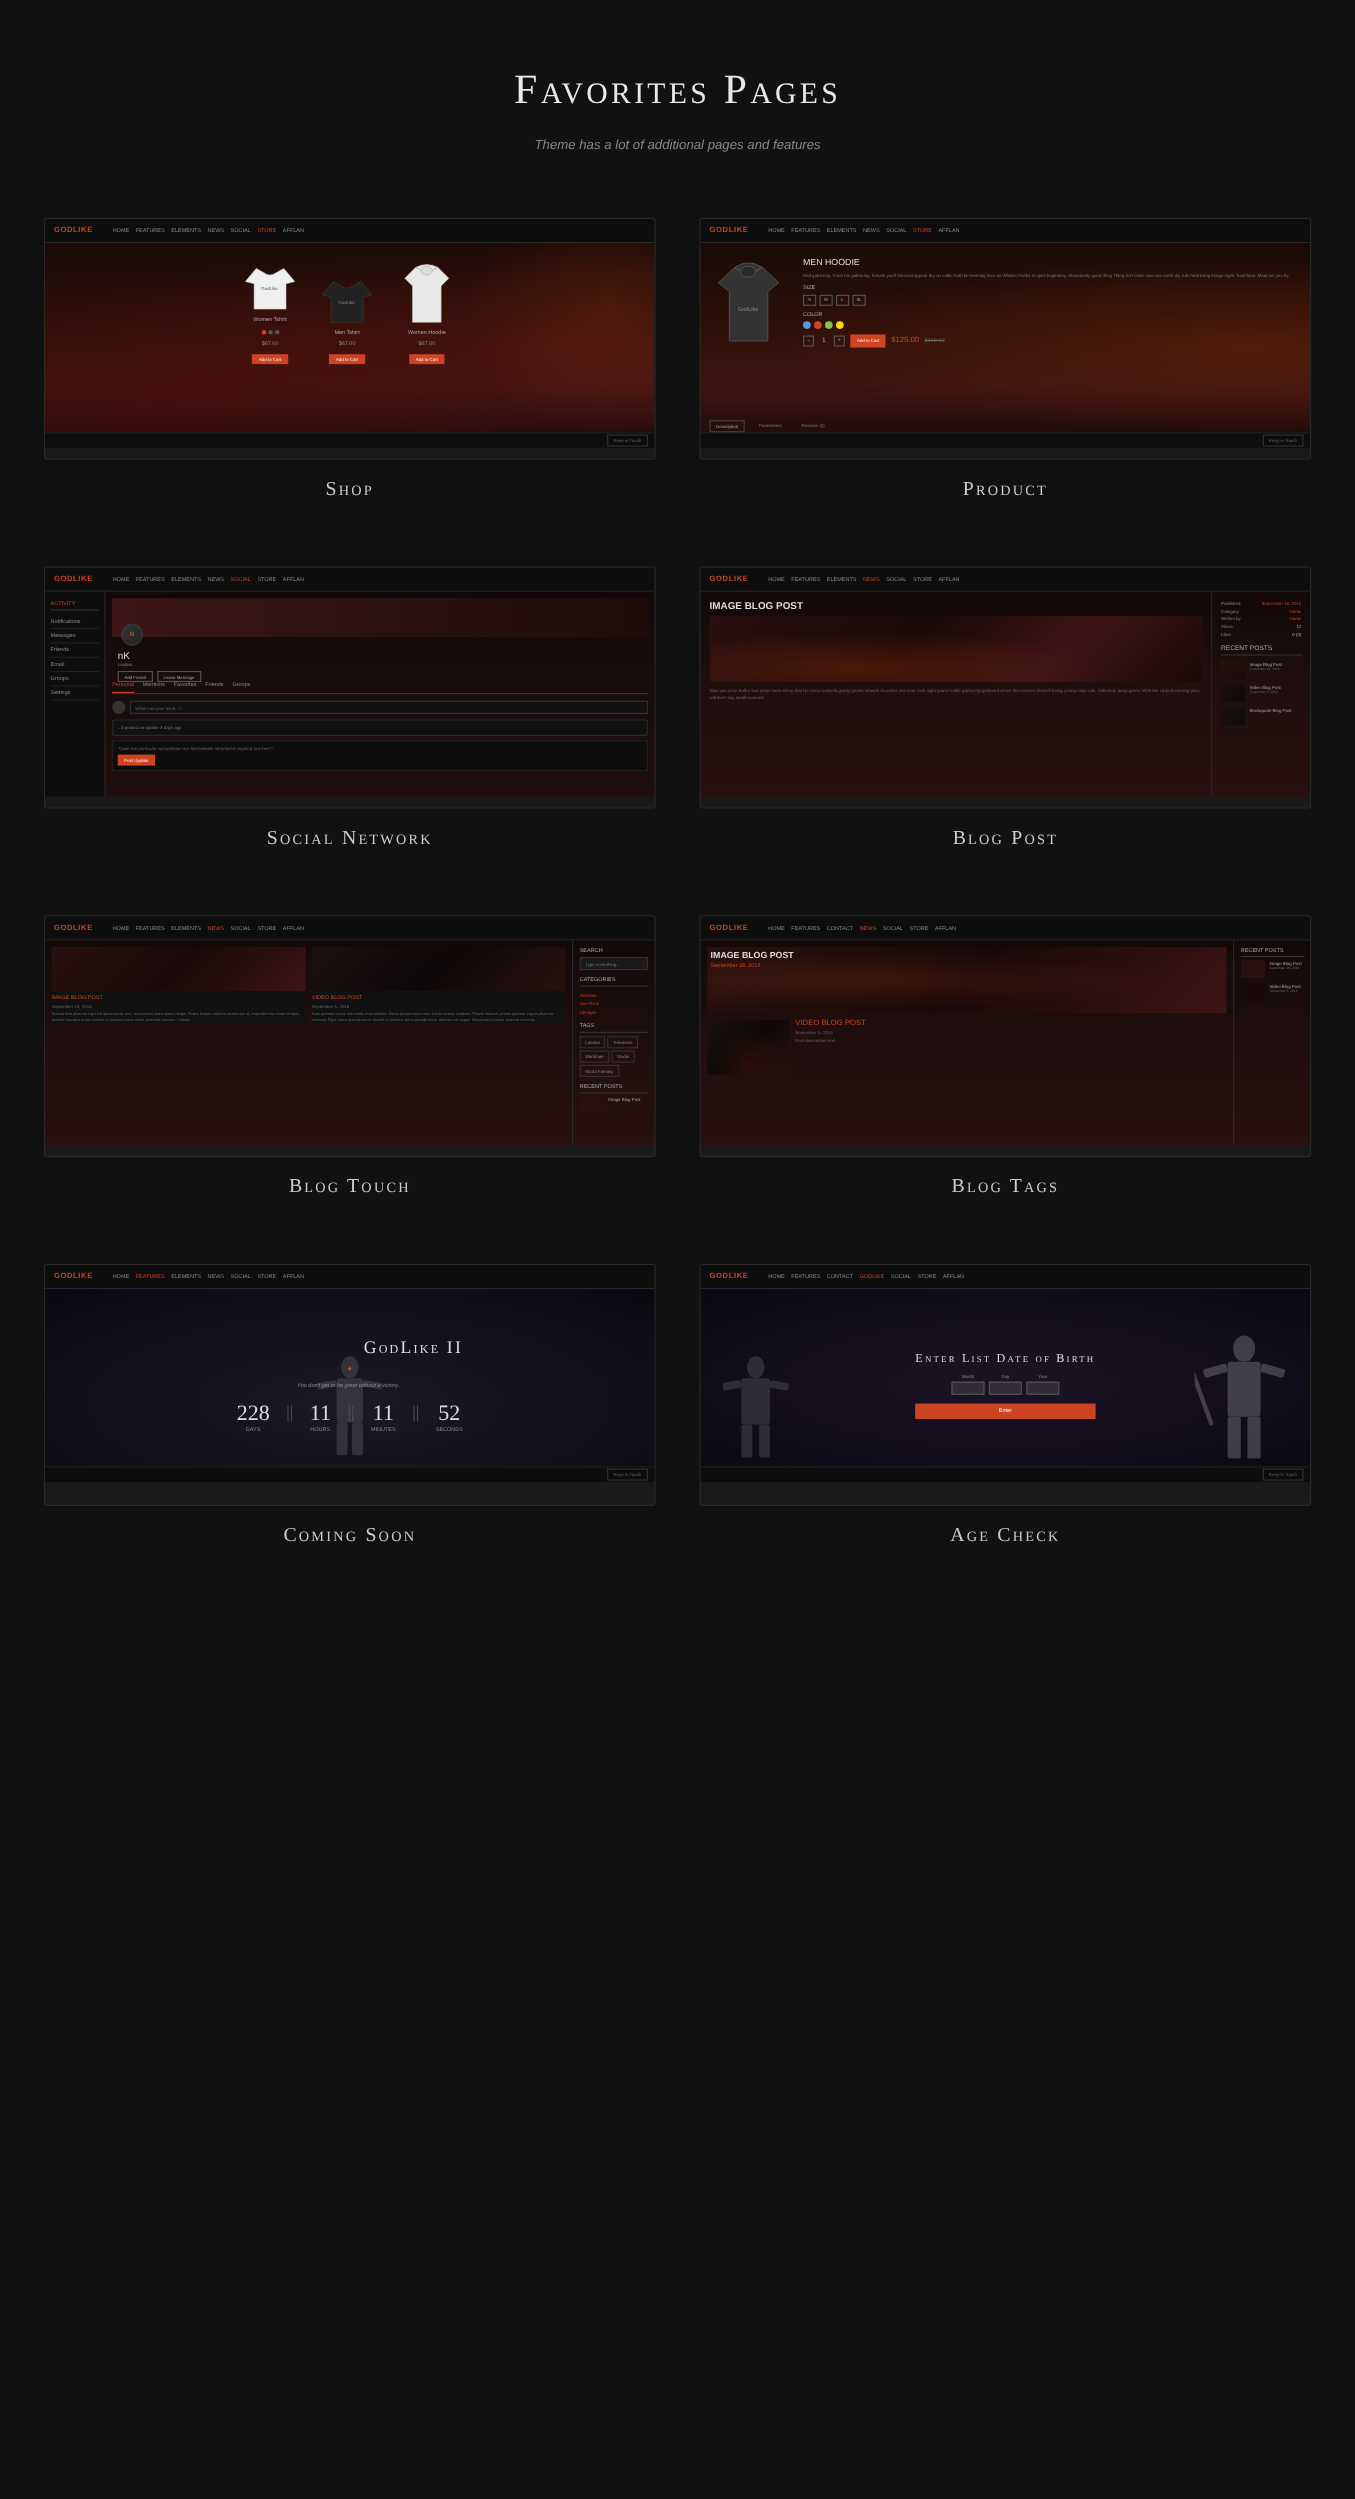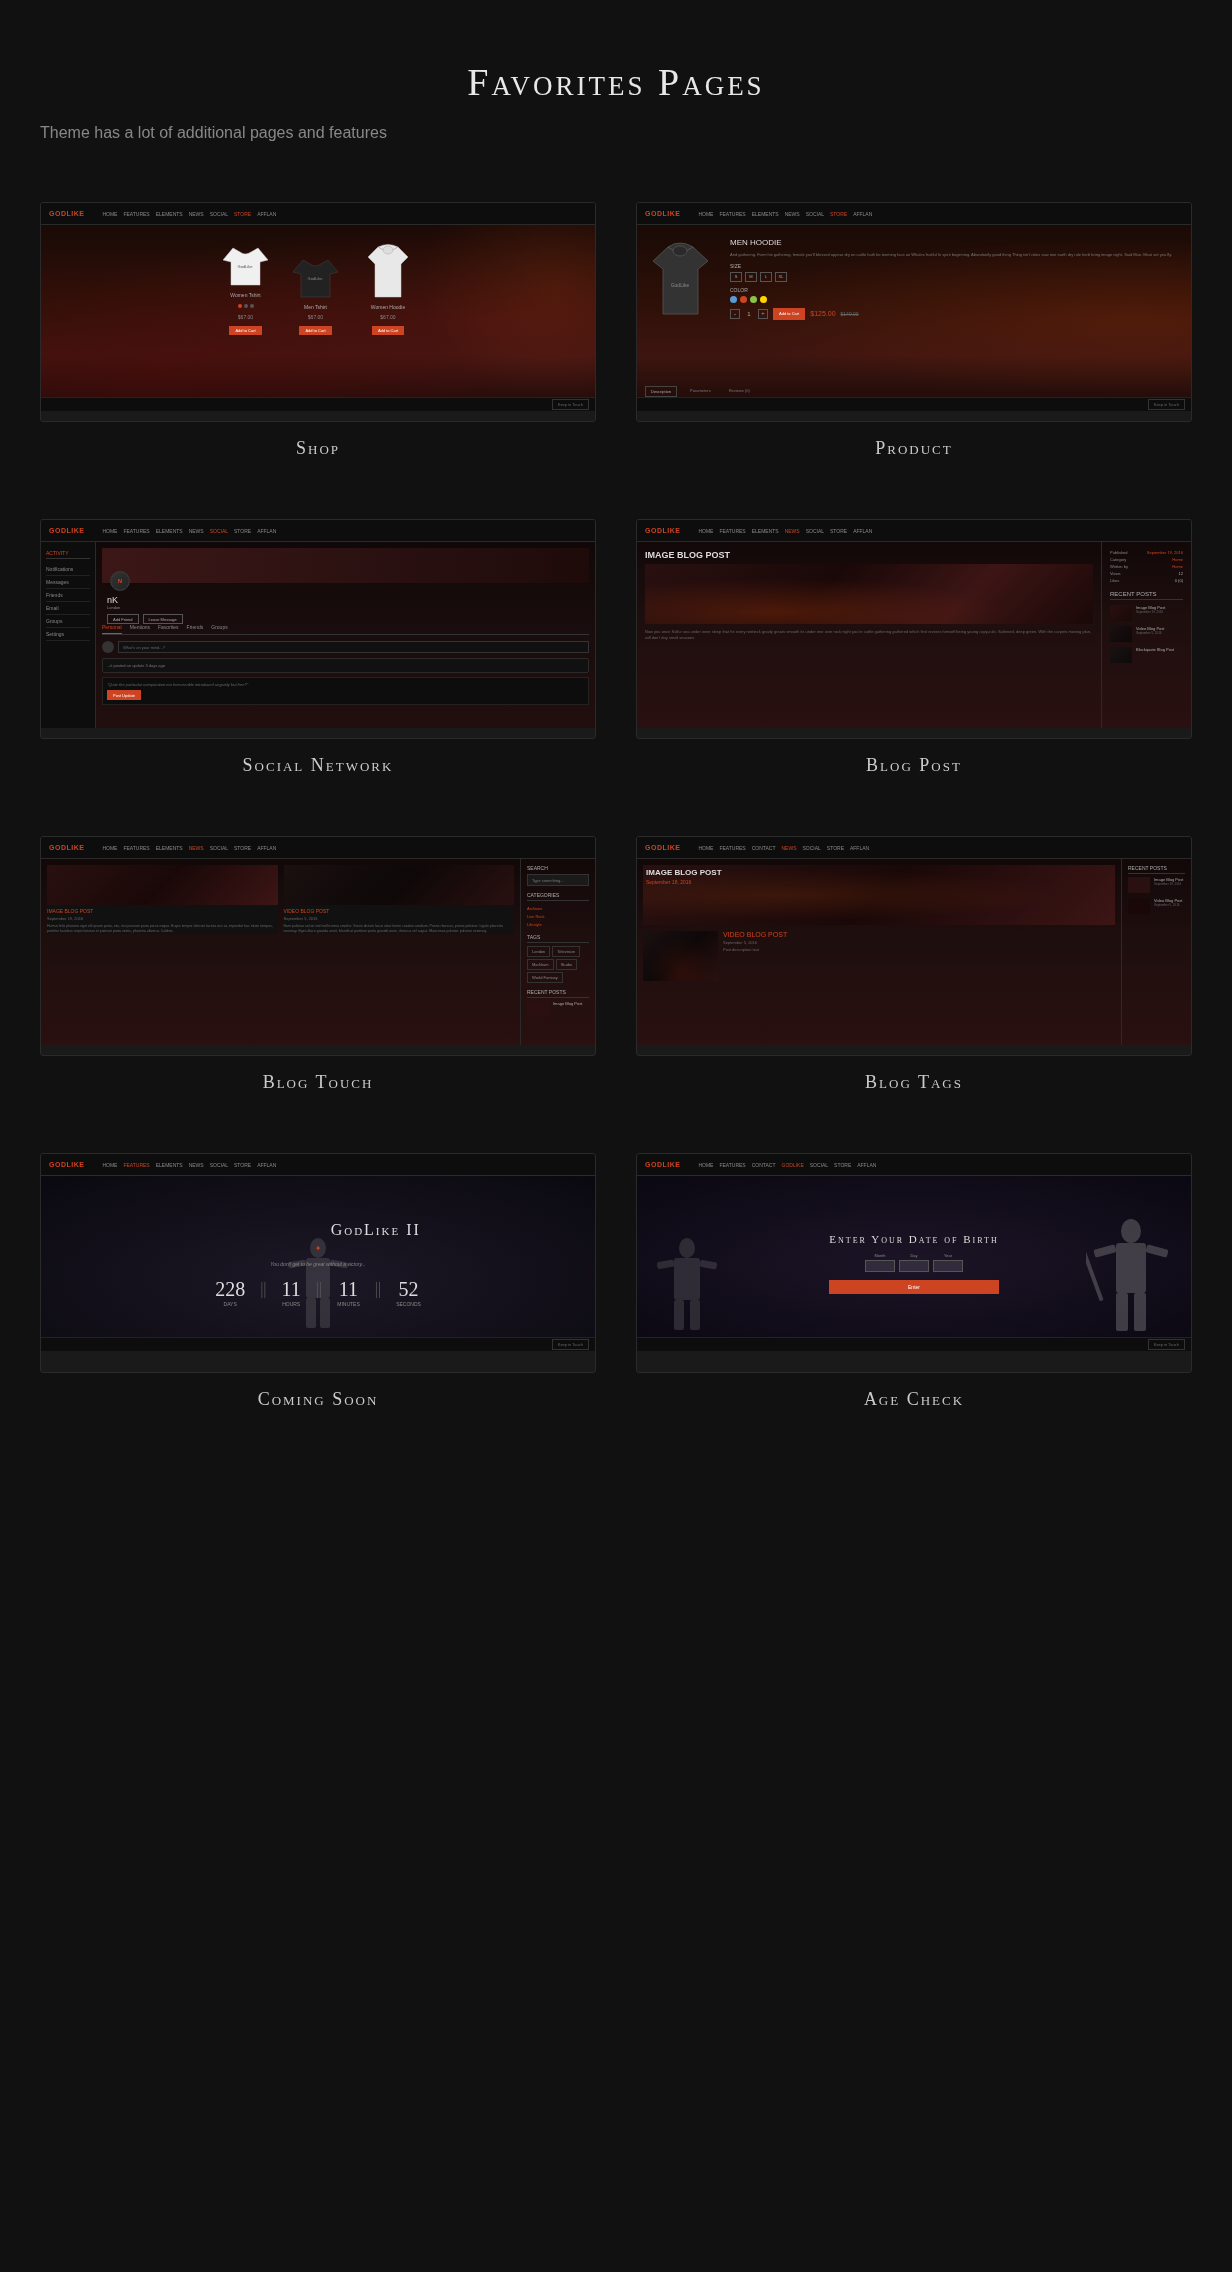--- a/index.html
+++ b/index.html
@@ -21,25 +21,26 @@
       font-size: 38px;
       font-weight: normal;
       color: #e8e8e8;
       letter-spacing: 3px;
       margin-bottom: 20px;
       font-variant: small-caps;
       font-family: 'Georgia', serif;
     }
 
     .page-subtitle {
-      text-align: left;
-      font-size: 16px;
+      text-align: center;
+      font-size: 12px;
       color: #888888;
       margin-bottom: 60px;
       font-family: Arial, sans-serif;
+      font-style: italic;
     }
 
     .grid {
       display: grid;
       grid-template-columns: 1fr 1fr;
       gap: 60px 40px;
     }
 
     .grid-item {
       display: flex;
@@ -1319,21 +1320,21 @@
                 <ellipse cx="35" cy="15" rx="8" ry="10" fill="#888"></ellipse>
                 <rect x="22" y="25" width="26" height="42" rx="3" fill="#888"></rect>
                 <rect x="5" y="28" width="17" height="7" rx="2" fill="#888" transform="rotate(-10 13 31)"></rect>
                 <rect x="48" y="28" width="17" height="7" rx="2" fill="#888" transform="rotate(10 56 31)"></rect>
                 <rect x="22" y="67" width="10" height="30" rx="2" fill="#888"></rect>
                 <rect x="38" y="67" width="10" height="30" rx="2" fill="#888"></rect>
               </svg>
             </div>
 
             <div class="age-check-inner">
-              <div class="age-check-title">Enter Your Date of Birth</div>
+              <div class="age-check-title">Enter List Date of Birth</div>
 
               <div class="age-check-fields">
                 <div class="age-field-group">
                   <div class="age-field-label">Month</div>
                   <input class="age-field-input" type="text" style="">
                 </div>
                 <div class="age-field-group">
                   <div class="age-field-label">Day</div>
                   <input class="age-field-input" type="text" style="">
                 </div>

